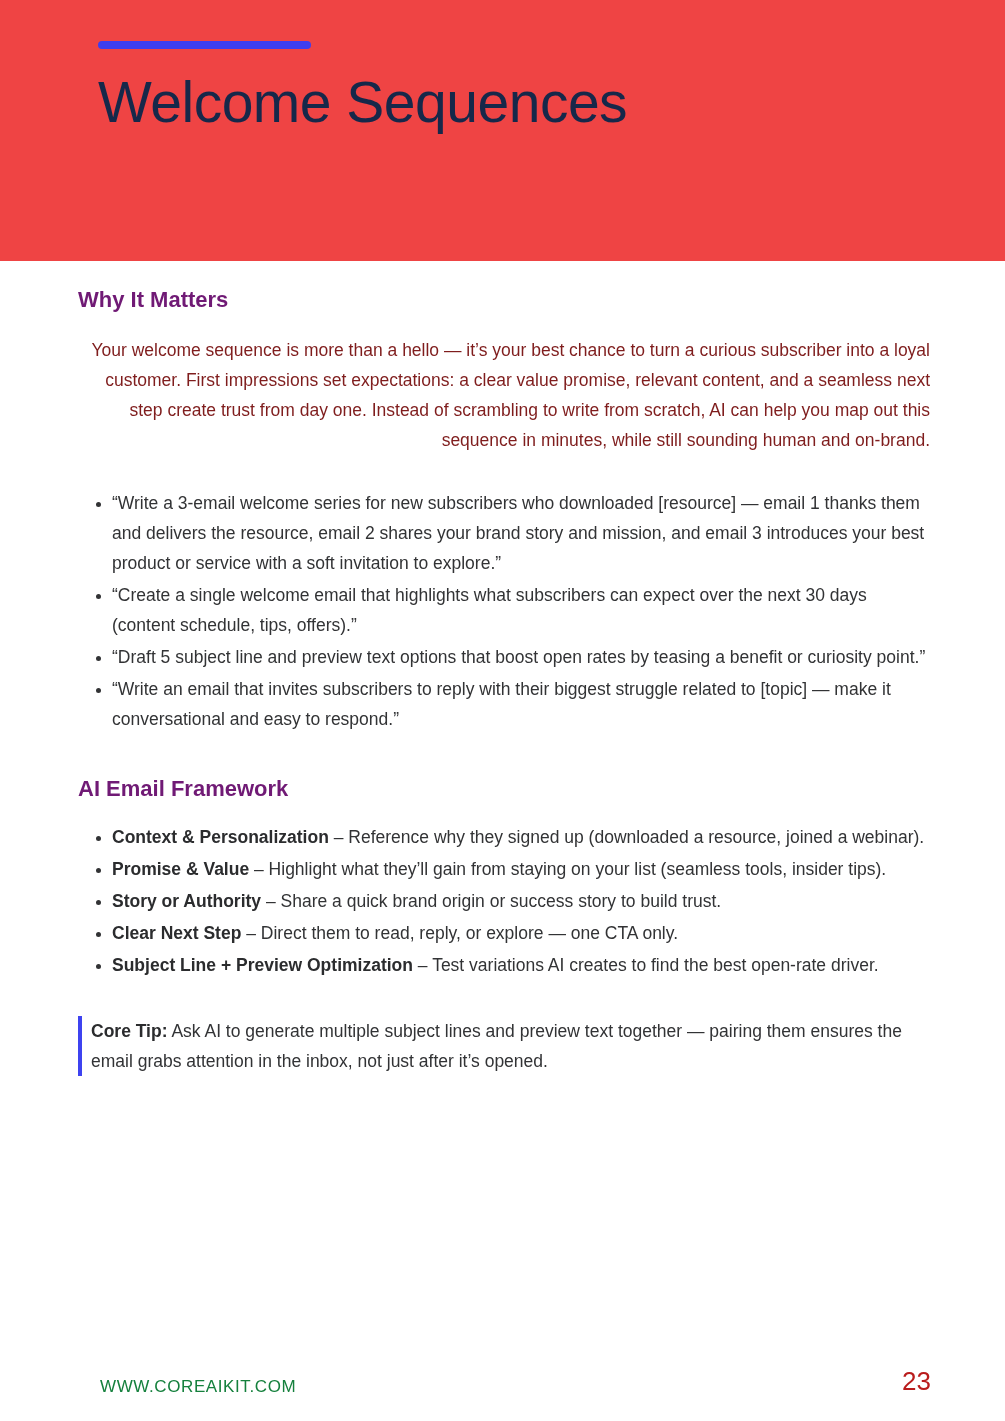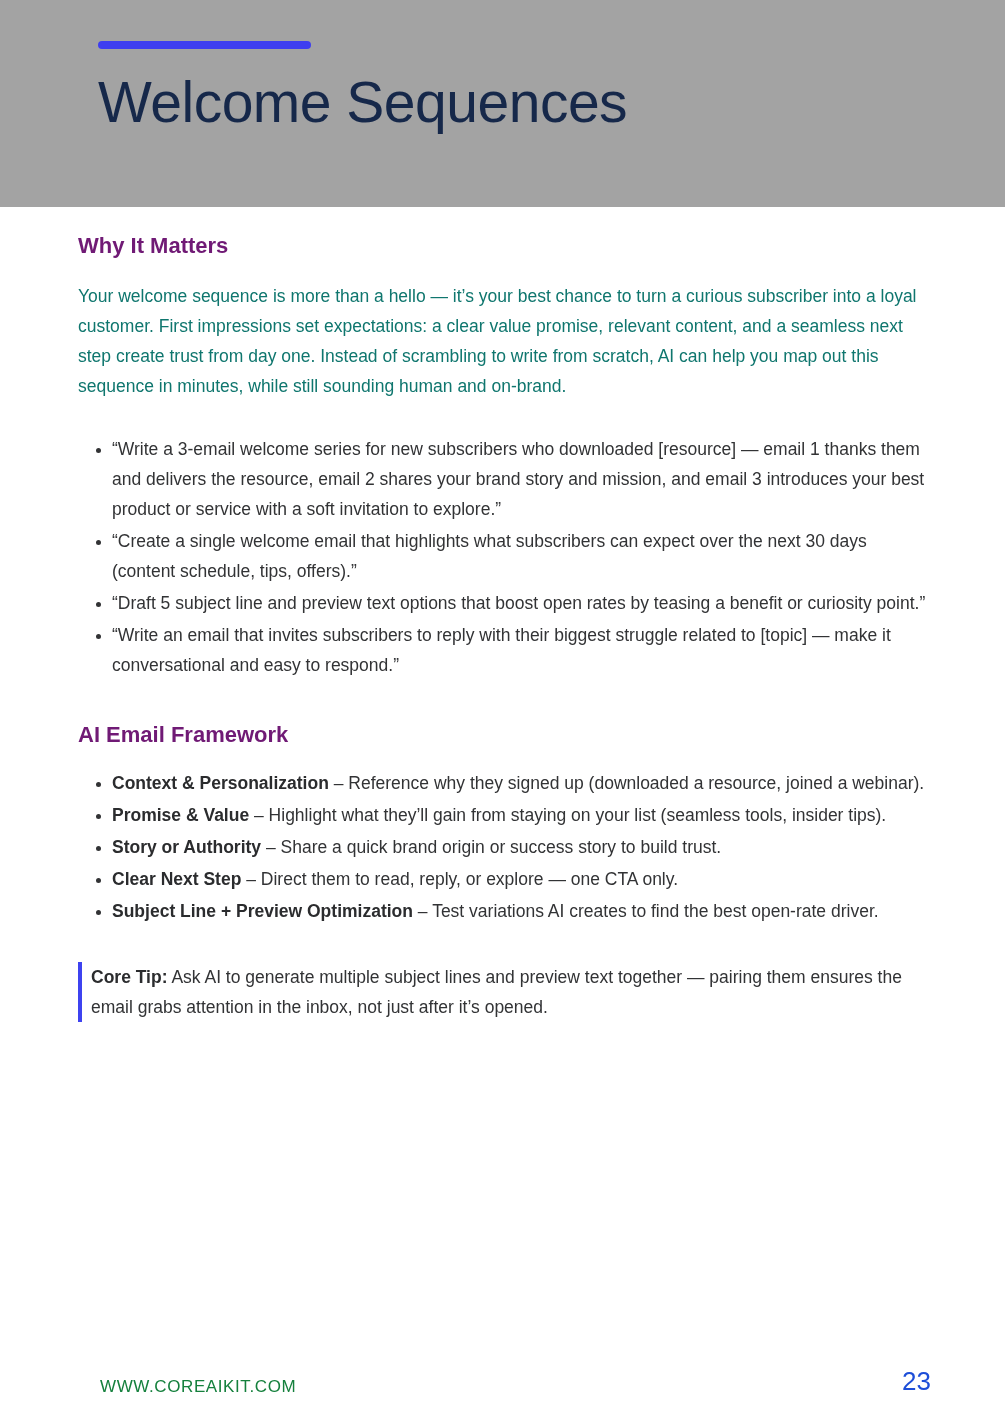--- a/index.html
+++ b/index.html
@@ -10,22 +10,22 @@
     background: #ffffff;
     font-family: "Liberation Sans", sans-serif;
     color: #323335;
     display: flex;
     flex-direction: column;
     overflow: hidden;
   }
 
   
   .page-header {
-    background: #a3a3a3;
-    height: 207px;
+    background: #ef4444;
+    height: 261px;
     padding-left: 98px;
     padding-top: 41px;
   }
   .accent-bar {
     width: 213px;
     height: 8px;
     border-radius: 4px;
     background: #3e3ef0;
   }
   .page-title {
@@ -47,22 +47,23 @@
     font-size: 22px;
     font-weight: 700;
     color: #701a75;
   }
   .section-heading + .body-text { margin-top: 22px; }
   .spacer-heading { margin-top: 42px; }
   .body-text {
     margin: 0;
     font-size: 17.5px;
     line-height: 30px;
-    color: #0f766e;
+    color: #7f1d1d;
     max-width: 860px;
+    text-align: right;
   }
   ul.bullet-list {
     margin: 0;
     margin-top: 33px;
     padding-left: 34px;
     max-width: 855px;
   }
   ul.bullet-list.tight { margin-top: 20px; }
   ul.bullet-list li {
     font-size: 17.5px;
@@ -93,21 +94,21 @@
     justify-content: space-between;
     align-items: flex-end;
   }
   .footer-site {
     font-size: 17px;
     letter-spacing: 0.6px;
     color: #15803d;
   }
   .footer-page-number {
     font-size: 26px;
-    color: #1d4ed8;
+    color: #b91c1c;
   }
 </style>
 </head>
 <body>
 
 <header class="page-header">
   <div class="accent-bar"></div>
   <h1 class="page-title">Welcome Sequences</h1>
 </header>
 

